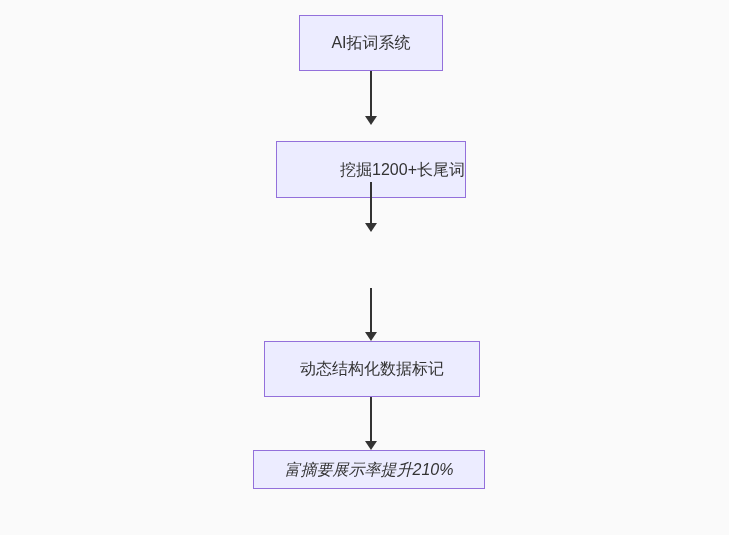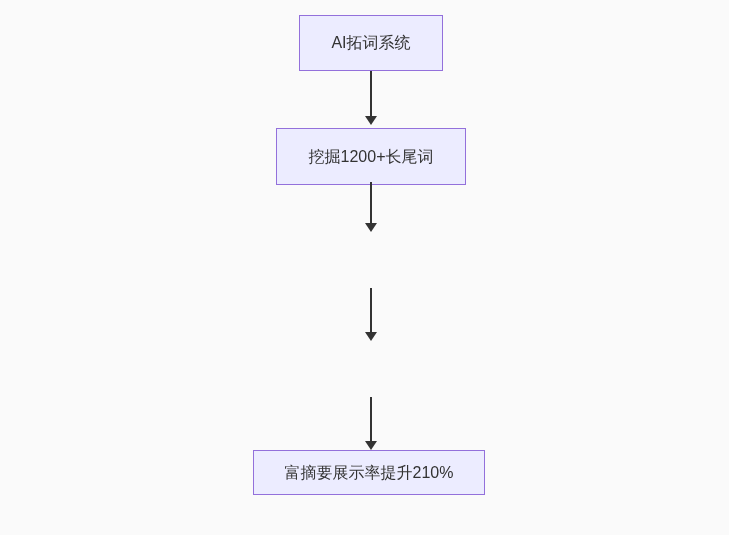--- a/index.html
+++ b/index.html
@@ -21,24 +21,24 @@
     color: #333333;
     font-size: 16px;
     line-height: 1.2;
     display: flex;
     align-items: center;
     justify-content: center;
     text-align: center;
     box-sizing: border-box;
   }
   #node-1 { left: 299px; top: 15px;  width: 144px; height: 56px; }
-  #node-2 { left: 276px; top: 128px; width: 190px; height: 57px; }
+  #node-2 { left: 276px; top: 141px; width: 190px; height: 57px; justify-content: flex-end; }
   #node-3 { left: 261px; top: 232px; width: 221px; height: 56px; }
   #node-4 { left: 264px; top: 341px; width: 216px; height: 56px; }
-  #node-5 { left: 253px; top: 450px; width: 232px; height: 45px; }
+  #node-5 { left: 253px; top: 450px; width: 232px; height: 39px; font-style: italic; }
 
   .edge {
     position: absolute;
     left: 364px;
     width: 14px;
     display: flex;
     flex-direction: column;
     align-items: center;
   }
   #edge-1 { top: 71px;  height: 54px; }
@@ -83,20 +83,23 @@
     <div class="edge-line"></div>
     <div class="edge-head"></div>
   </div>
 
 
   <div class="edge" id="edge-3">
     <div class="edge-line"></div>
     <div class="edge-head"></div>
   </div>
 
+  <div class="node" id="node-4">
+    <span>动态结构化数据标记</span>
+  </div>
 
   <div class="edge" id="edge-4">
     <div class="edge-line"></div>
     <div class="edge-head"></div>
   </div>
 
   <div class="node" id="node-5">
     <span>富摘要展示率提升210%</span>
   </div>
 

